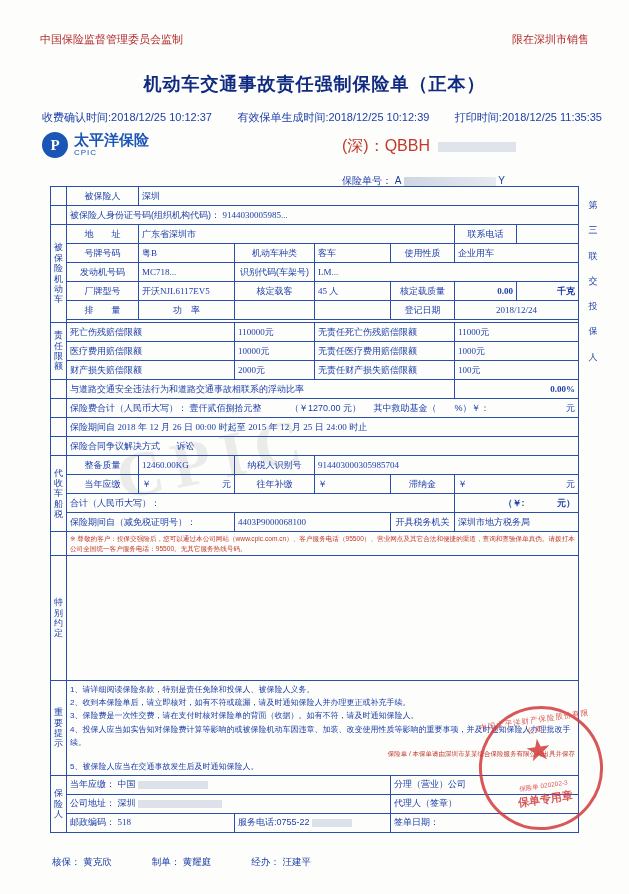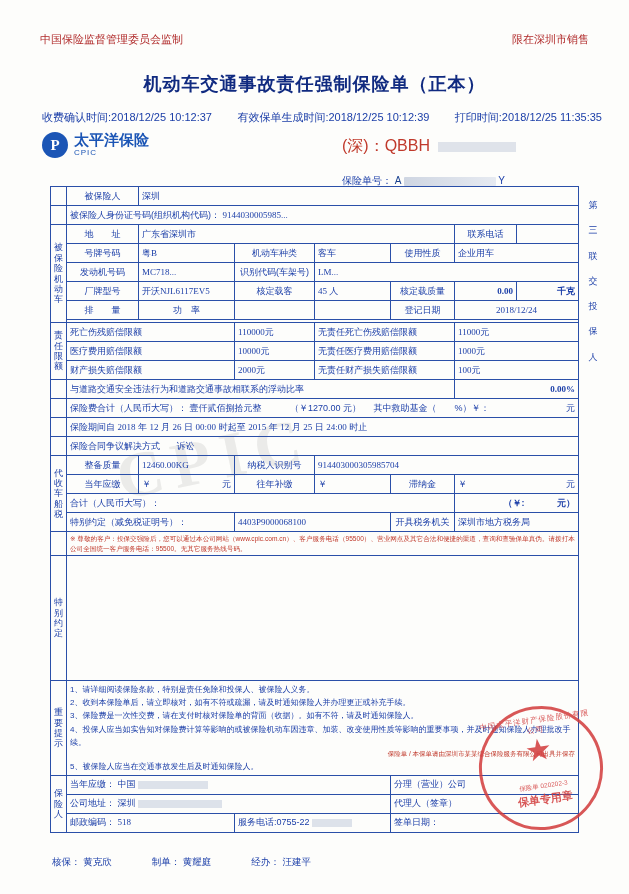--- a/index.html
+++ b/index.html
@@ -341,21 +341,21 @@
 
     <tr>
       <td colspan="5" class="lbl">合计（人民币大写）：</td>
       <td colspan="2" class="lbl rt">
         <span>（￥:</span>
         <span style="margin-left:30px">元）</span>
       </td>
     </tr>
 
     <tr>
-      <td colspan="2" class="lbl">特别约定（减免税证明号）：</td>
+      <td colspan="2" class="lbl">保险期间自（减免税证明号）：</td>
       <td colspan="2" class="hand">4403P9000068100</td>
       <td colspan="1" class="lbl ct">开具税务机关</td>
       <td colspan="2" class="hand">深圳市地方税务局</td>
     </tr>
 
     <tr>
       <td class="sidecol"></td>
       <td colspan="7" class="redblock">※ 尊敬的客户：投保交强险后，您可以通过本公司网站（www.cpic.com.cn）、客户服务电话（95500）、营业网点及其它合法和便捷的渠道，查询和查验保单真伪。请拨打本公司全国统一客户服务电话：95500。无其它服务热线号码。</td>
     </tr>
 

